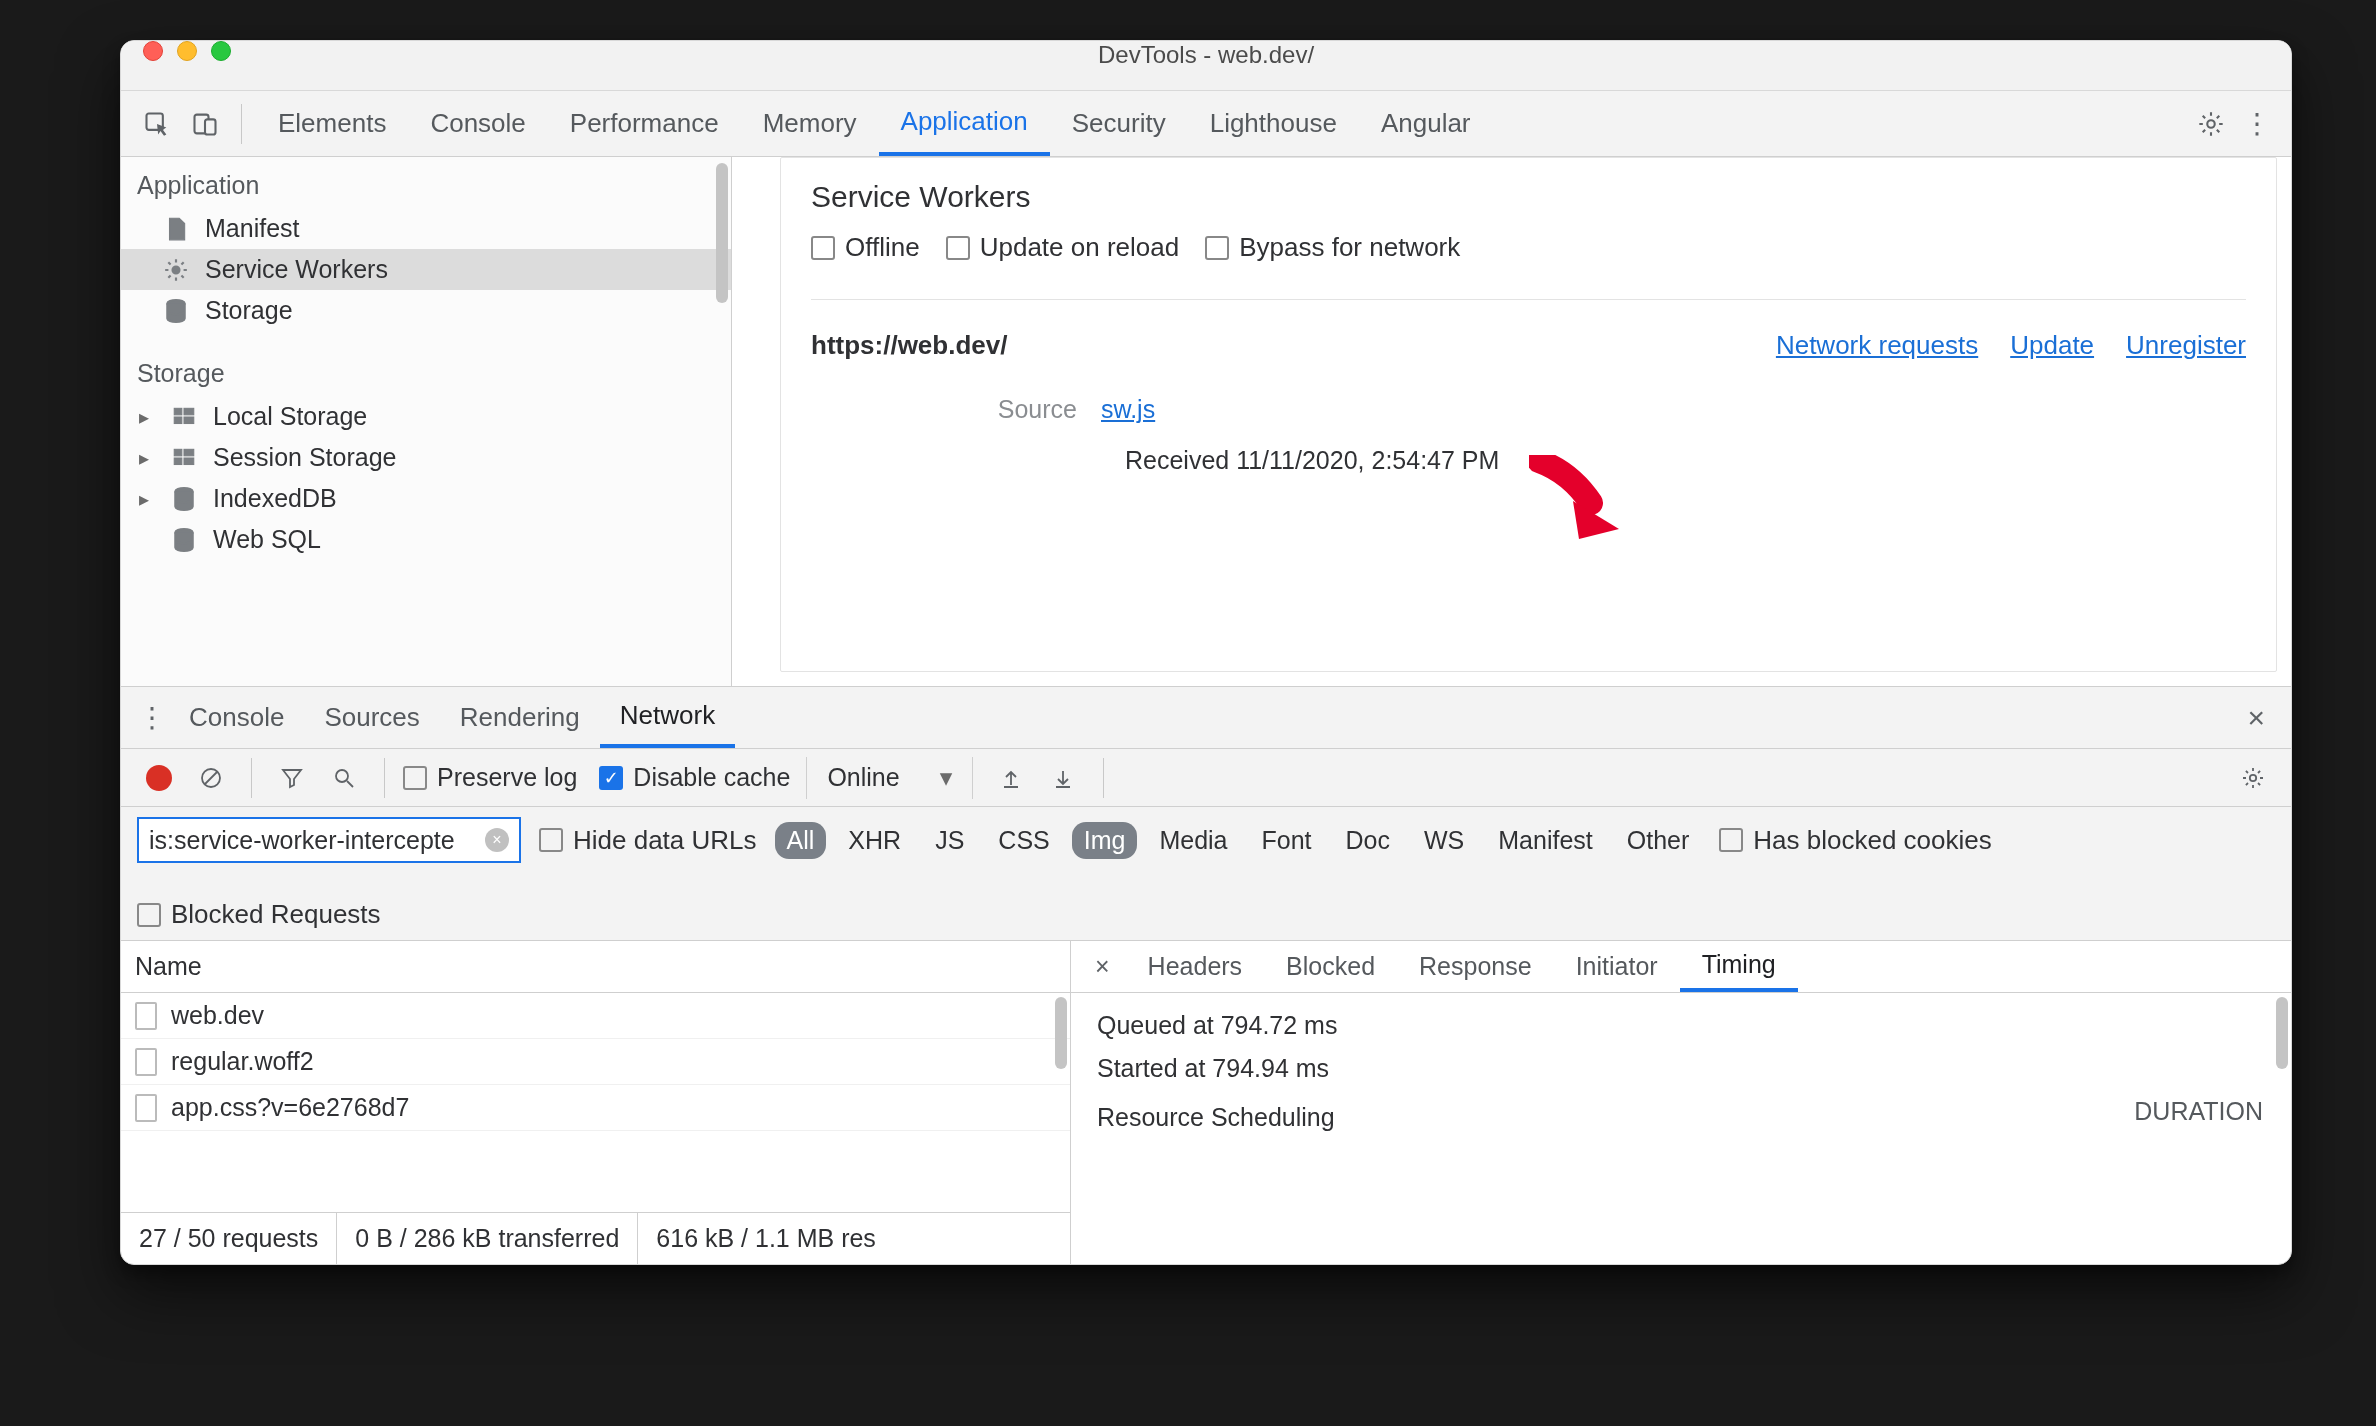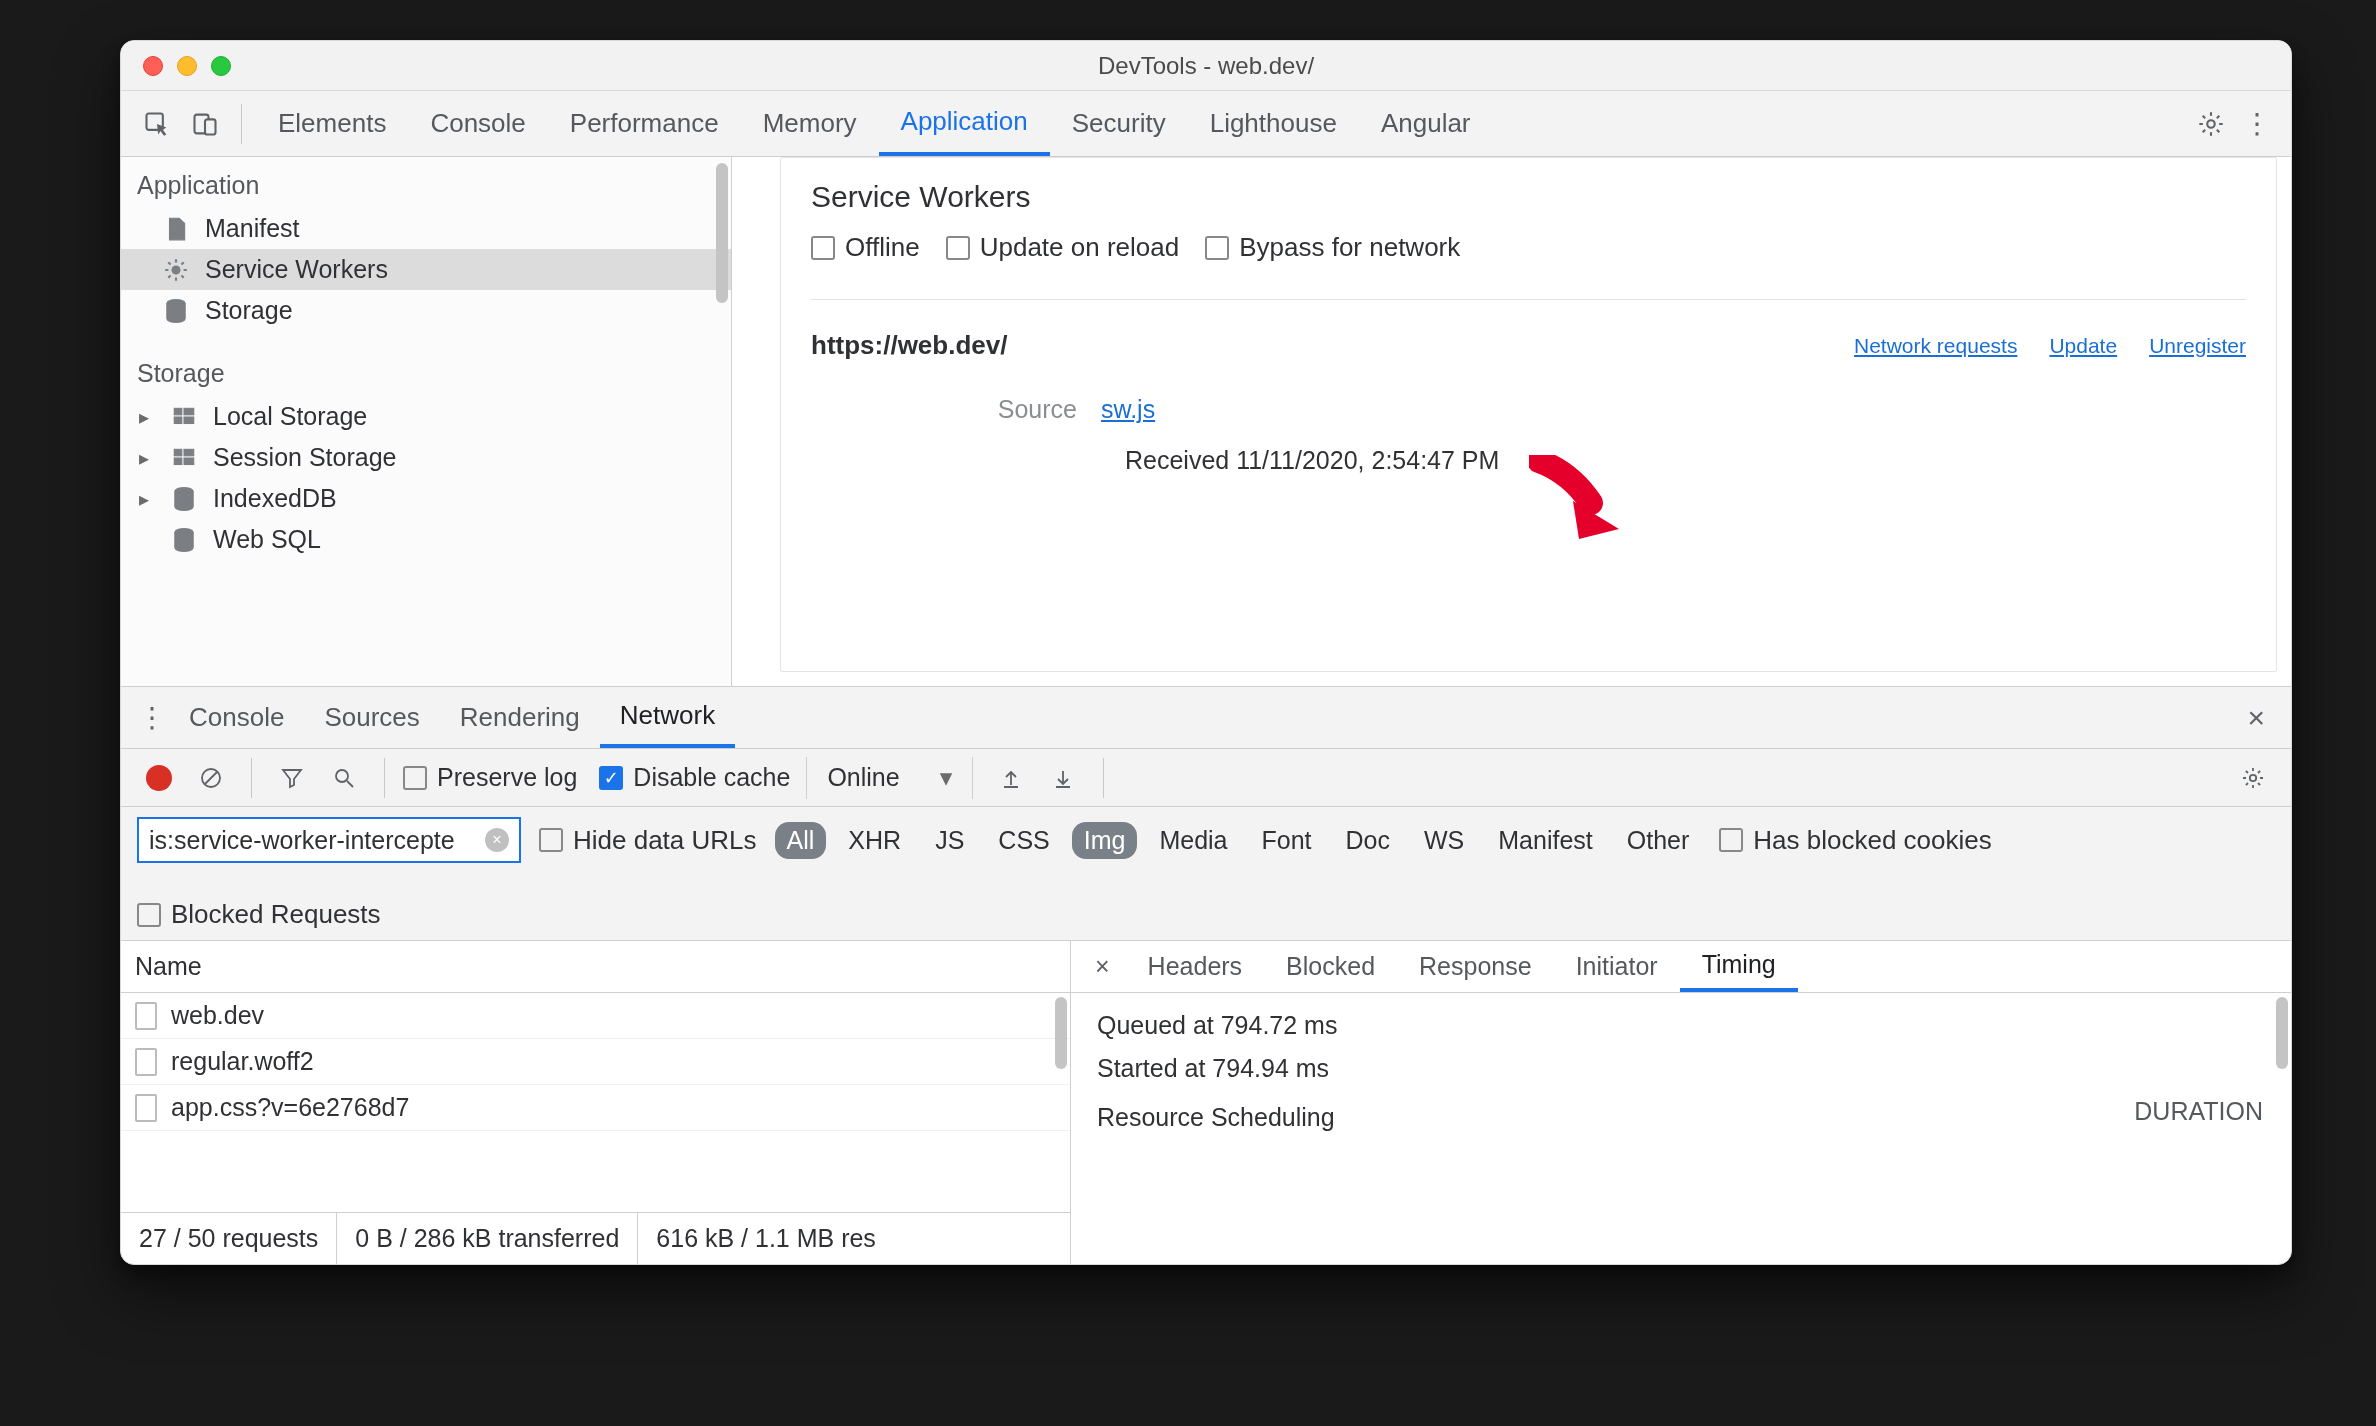--- a/index.html
+++ b/index.html
@@ -1,19 +1,19 @@
 <!DOCTYPE html>
 <html><head>
 <meta charset="utf-8">
 <style>
   * { box-sizing: border-box; margin: 0; padding: 0; }
   html, body { width: 2376px; height: 1426px; background: #1a1a1a; font-family: -apple-system, "Helvetica Neue", Arial, sans-serif; }
   .stage { position: absolute; left: 120px; top: 40px; width: 2172px; height: 1225px; background:#fff; border-radius: 14px; box-shadow: 0 28px 60px rgba(0,0,0,0.55), 0 8px 16px rgba(0,0,0,0.35); border:1px solid #d8d8d8; display:flex; flex-direction:column; overflow:hidden; }
   
-  .titlebar { height: 50px; background:#f2f2f2; border-bottom:1px solid #d8d8d8; display:flex; align-items:center; position:relative; }
+  .titlebar { height: 50px; background:#f2f2f2; border-bottom:1px solid #d8d8d8; display:flex; position:relative; }
   .traffic { display:flex; gap:14px; margin-left:22px; }
   .tdot { width:20px; height:20px; border-radius:50%; }
   .tdot.red{background:#ff5f57;border:1px solid #e24238;}
   .tdot.yellow{background:#ffbd2e;border:1px solid #e0a321;}
   .tdot.green{background:#28c840;border:1px solid #1cad2f;}
   .title { position:absolute; left:0; right:0; text-align:center; font-size:24px; color:#4b4b4b; pointer-events:none; }
   
   .tabbar { height:66px; background:#f3f3f3; border-bottom:1px solid #cfcfcf; display:flex; align-items:center; padding:0 14px; gap:4px; }
   .icon-btn { width:44px; height:44px; display:flex; align-items:center; justify-content:center; color:#5f6367; border-radius:4px; }
   .icon-btn svg { width:28px; height:28px; stroke:#5f6367; fill:none; stroke-width:1.8; }
@@ -37,21 +37,21 @@
   
   .detail { flex:1; position:relative; }
   .detail-card { position:absolute; left:48px; top:0; right:14px; bottom:14px; background:#fff; border:1px solid #e3e3e3; border-radius:2px; padding:22px 30px 10px 30px;}
   .detail-title { font-size:30px; color:#303134; margin-bottom:18px; }
   .chkrow { display:flex; gap:26px; align-items:center; padding-bottom:36px; border-bottom:1px solid #e3e3e3;}
   .chk { display:flex; align-items:center; gap:10px; font-size:26px; color:#303134;}
   .chkbox{width:24px;height:24px;border:2px solid #888;border-radius:3px;}
   .row2{display:flex; align-items:center; padding-top:30px;}
   .origin{font-size:26px; font-weight:600; color:#303134;}
   .links{margin-left:auto; display:flex; gap:32px;}
-  .links a{color:#1a6fd6; font-size:21px; text-decoration:underline;}
+  .links a{color:#1a6fd6; font-size:26px; text-decoration:underline;}
   .kv{display:flex; margin-top:34px; font-size:25px;align-items:center;}
   .kv .k{width:290px; text-align:right; color:#8a8d91; padding-right:24px;}
   .kv .v{color:#303134;}
   .kv .v a{color:#1a6fd6; text-decoration:underline;}
   .recv{margin-left:314px; margin-top:22px; font-size:25px; color:#303134;}
   .arrow{position:absolute; left:1408px; top:298px; pointer-events:none;}
   
   .drawerbar{height:62px; border-bottom:1px solid #cfcfcf; background:#f3f3f3; display:flex; align-items:center; padding:0 14px;}
   .drawerbar .dtab{padding:0 20px; font-size:26px; color:#55595d; height:100%; display:flex; align-items:center;}
   .drawerbar .dtab.active{color:#202124; border-bottom:4px solid #1a73e8;}

